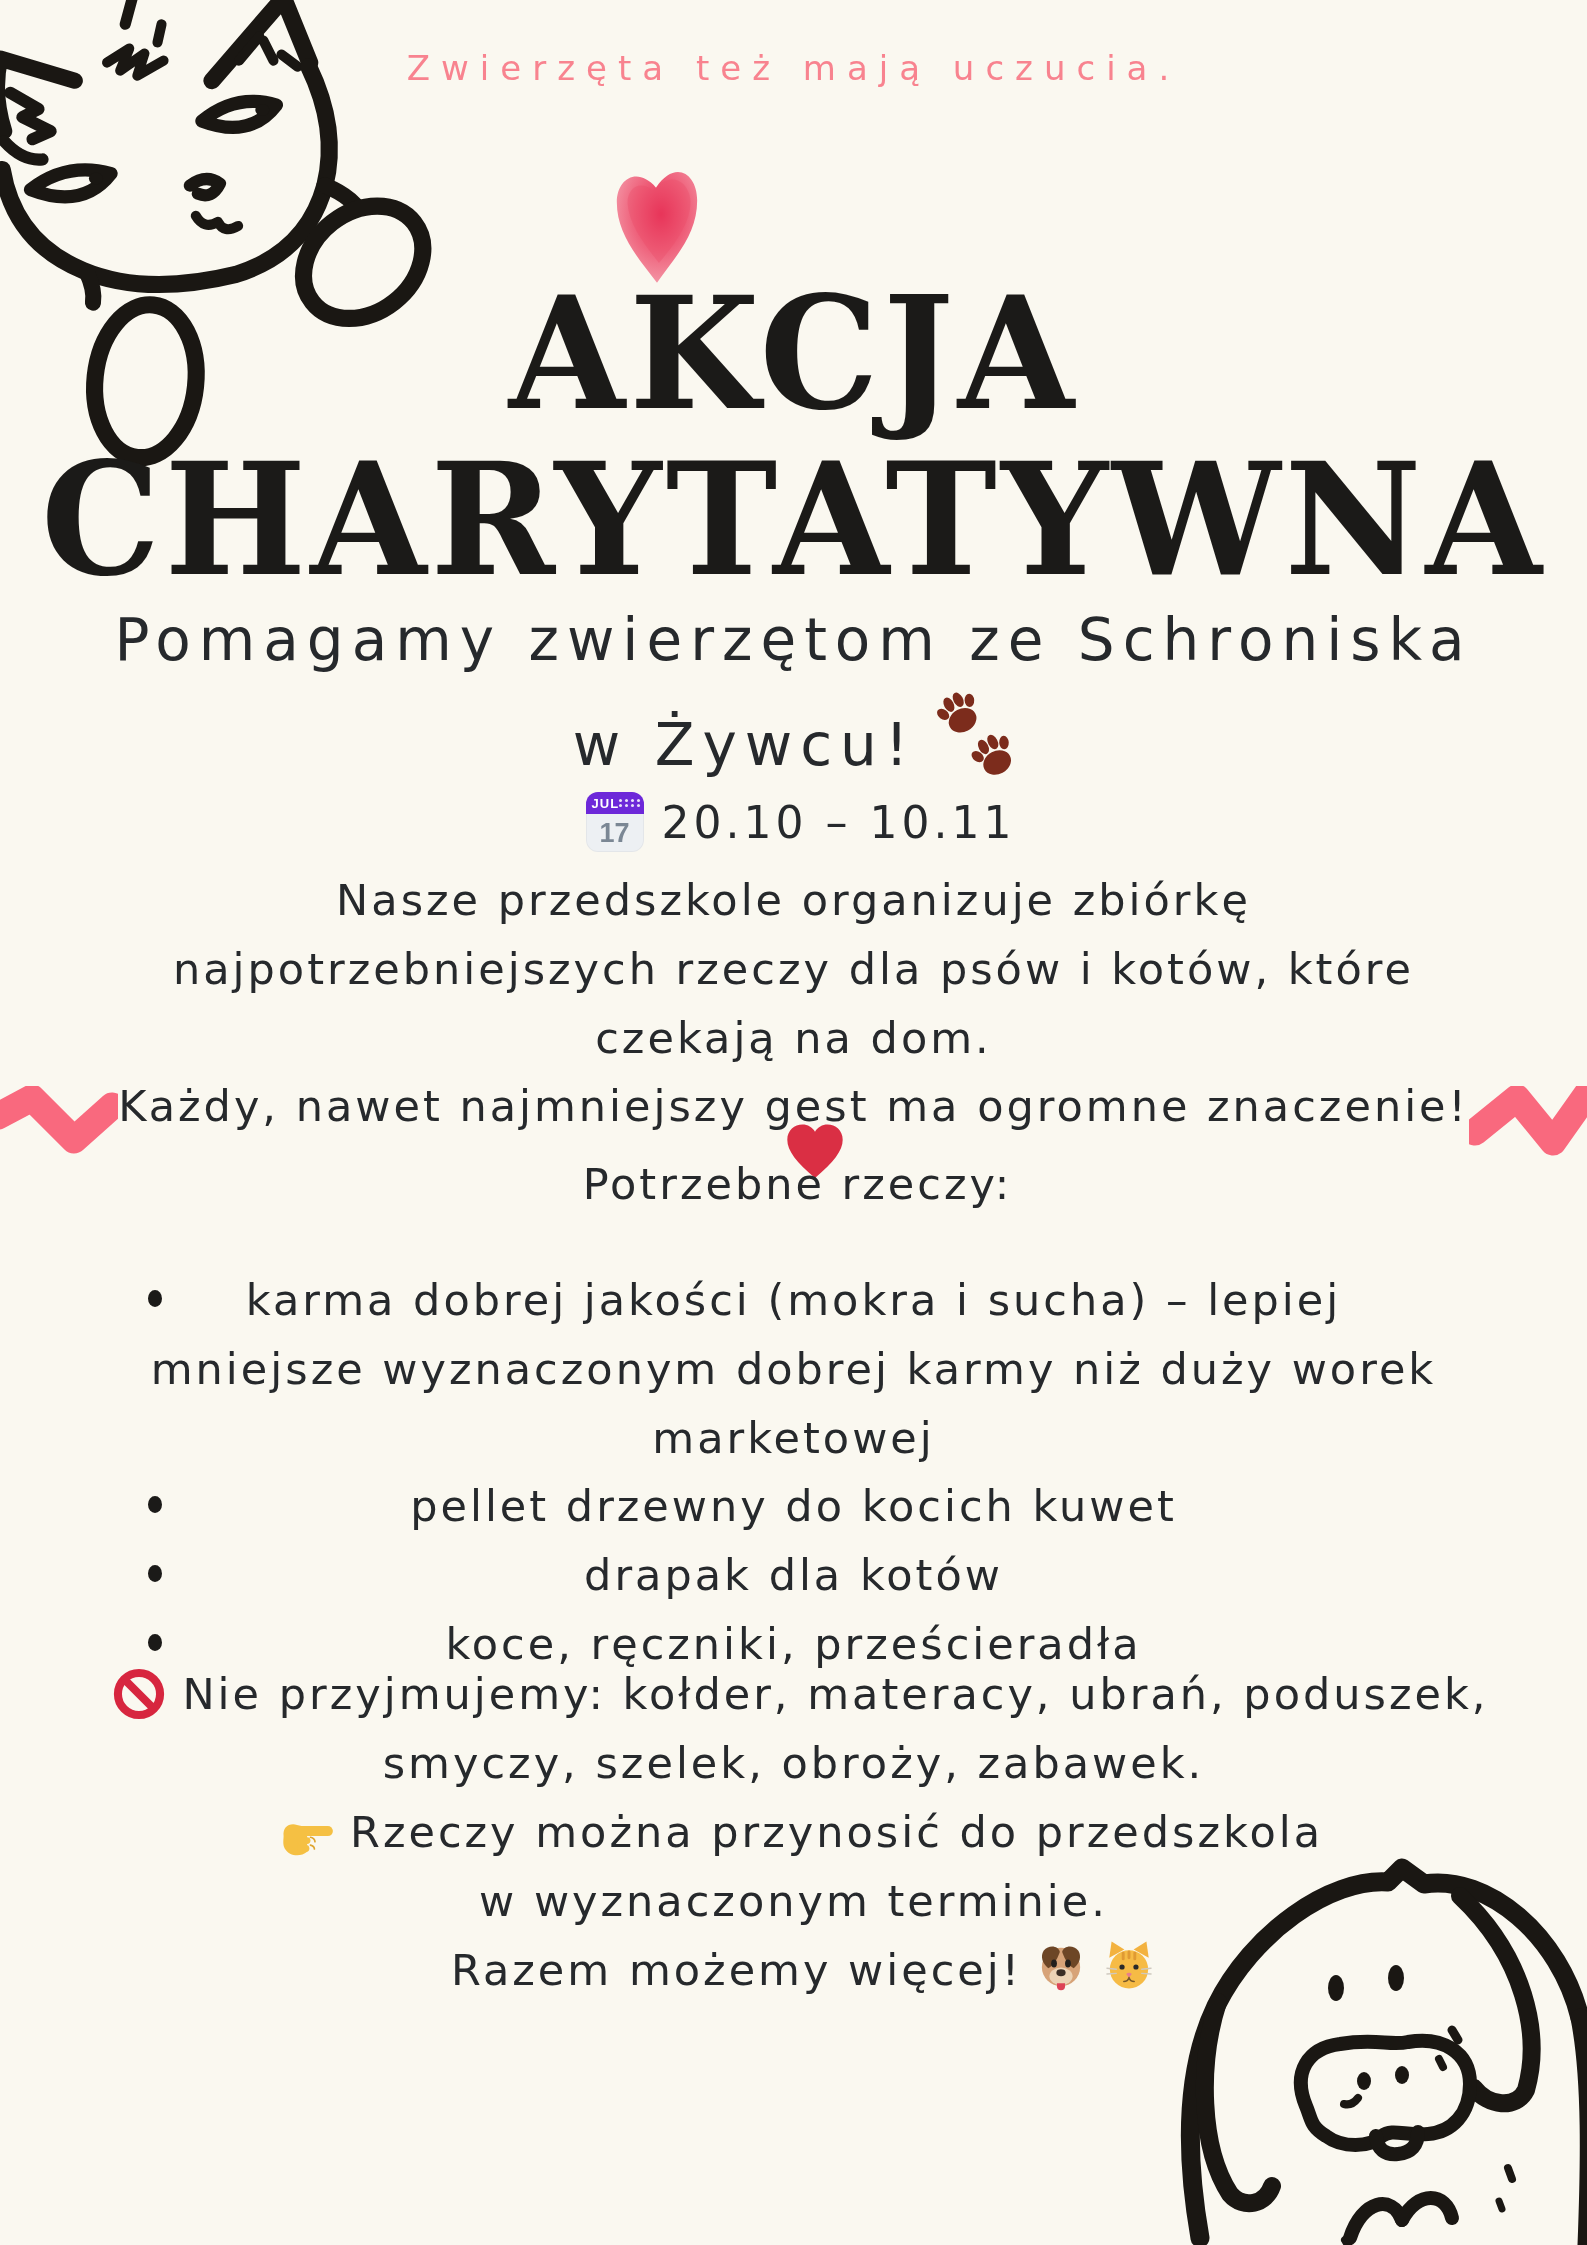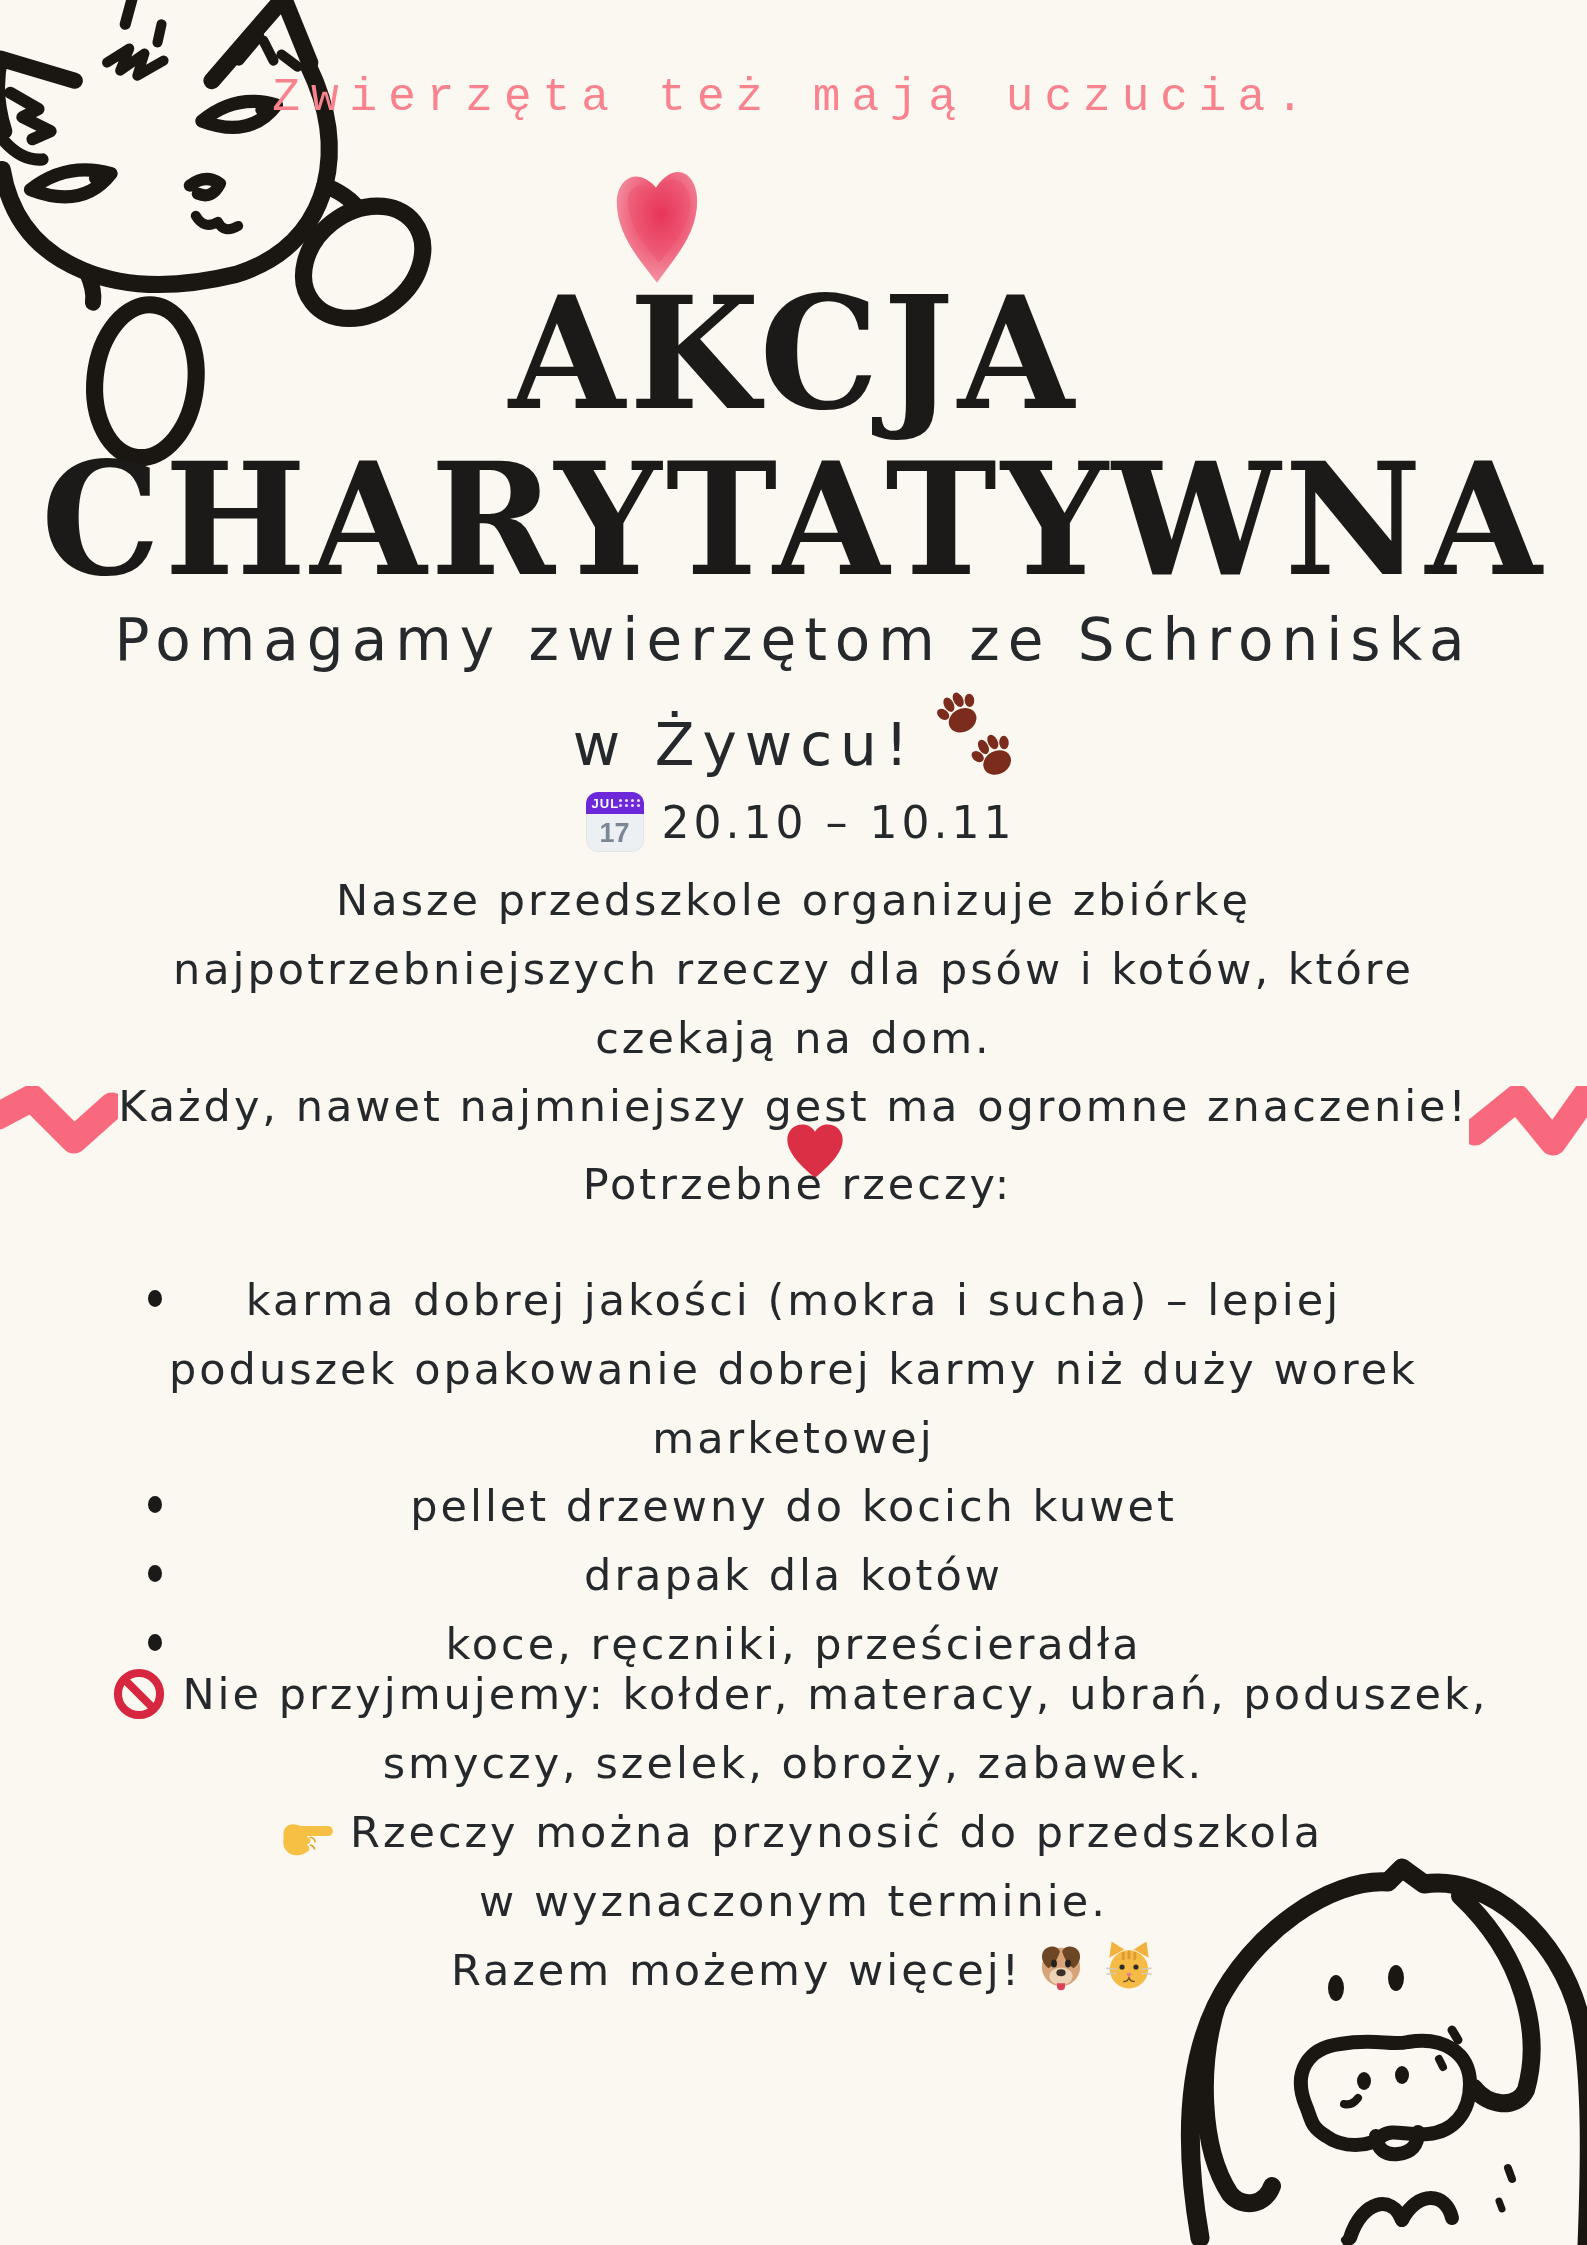--- a/index.html
+++ b/index.html
@@ -5,21 +5,21 @@
   html,body{margin:0;padding:0;background:#e8e6df;}
   .page{
     position:relative;width:1587px;height:2245px;margin:0 auto;
     background:#faf8f0;overflow:hidden;
     font-family:"DejaVu Sans",sans-serif;color:#26292c;
   }
   .abs{position:absolute;left:0;right:0;}
   .center{text-align:center;}
   .row{display:flex;justify-content:center;align-items:center;margin-left:14px;}
 
-  .tagline{top:72px;font-size:46px;letter-spacing:11px;color:#f8838f;font-weight:400;font-family:Liberation Mono, monospace;}
+  .tagline{top:48px;font-size:34px;letter-spacing:11px;color:#f8838f;font-weight:400;}
   .wheart{position:absolute;left:608px;top:148px;width:98px;height:144px;}
 
   .title{font-family:"DejaVu Serif","Liberation Serif",serif;font-weight:700;color:#1b1a18;
          font-size:150px;line-height:1;letter-spacing:4px;transform:scaleY(1.04);}
   .title1{top:278px;}
   .title2{top:444px;}
 
   .subtitle{font-size:58px;letter-spacing:8px;color:#26292c;}
   .sub1{top:606px;}
   .sub2{top:702px;}
@@ -196,21 +196,21 @@
     <path d="M50,88 C22,64 8,47 8,30 C8,16 19,7 31,7 C39,7 46,11 50,18 C54,11 61,7 69,7 C81,7 92,16 92,30 C92,47 78,64 50,88 Z" fill="#da2f44"></path>
   </svg>
 
   <div class="abs center body-txt needed-head">Potrzebne rzeczy:</div>
 
   <div class="abs list body-txt">
     <ul>
       <li>
         <span class="bullet"></span>
         <div class="center">karma dobrej jakości (mokra i sucha) – lepiej</div>
-        <div class="center">poduszek opakowanie dobrej karmy niż duży worek</div>
+        <div class="center">mniejsze wyznaczonym dobrej karmy niż duży worek</div>
         <div class="center">marketowej</div>
       </li>
       <li>
         <span class="bullet"></span>
         <div class="center">pellet drzewny do kocich kuwet</div>
       </li>
       <li>
         <span class="bullet"></span>
         <div class="center">drapak dla kotów</div>
       </li>

